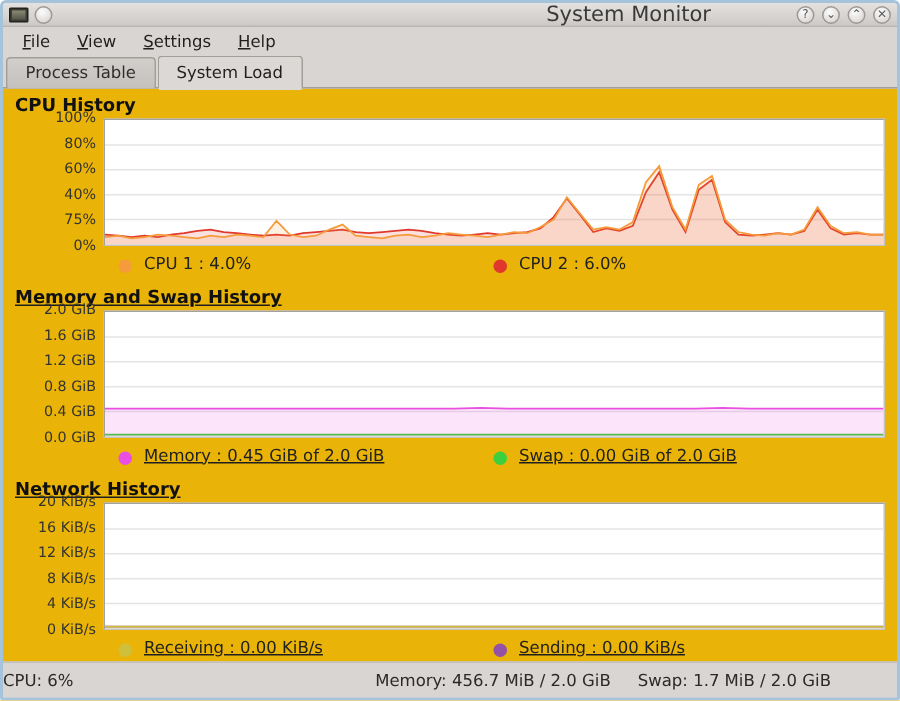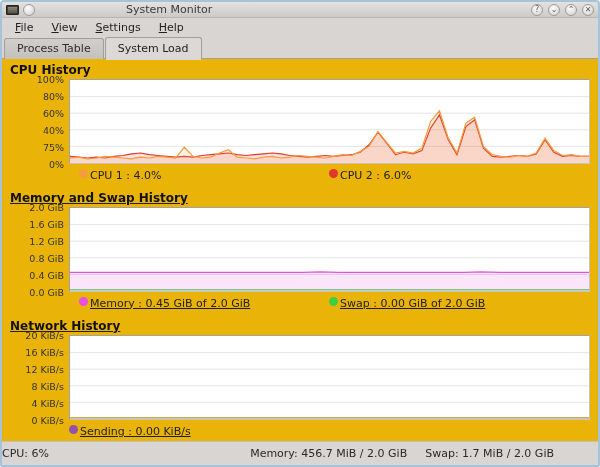--- a/index.html
+++ b/index.html
@@ -23,21 +23,21 @@
   .titlebar .left { display:flex; align-items:center; gap:4px; width:120px; }
   .app-icon { width:13px; height:10px; background:#3e3e36; border:1px solid #23231e; border-radius:1px; display:inline-block; position:relative; }
   .app-icon::after { content:""; position:absolute; inset:1px; background:linear-gradient(#8a8a74,#55554a); }
   .round-btn {
     width:12px; height:12px; border-radius:50%;
     background:radial-gradient(circle at 40% 30%, #fcfcfc, #d2d0ce);
     border:1px solid #9d9996; color:#5a5a5a;
     font-size:8px; line-height:10px; text-align:center;
     display:inline-flex; align-items:center; justify-content:center;
   }
-  .title-text { flex:1; text-align:left; color:#3a3a3a; font-size:11px; }
+  .title-text { flex:1; text-align:right; color:#3a3a3a; font-size:14px; }
   .titlebar .right { display:flex; gap:5px; width:120px; justify-content:flex-end; }
 
   
   .menubar { height:19px; flex:0 0 19px; background:#d9d5d2; display:flex; align-items:center; padding-left:4px; }
   .menu-item { padding:2px 9px; cursor:default; }
   .menu-item::first-letter { text-decoration:underline; }
 
   
   .tabbar { height:22px; flex:0 0 22px; background:#d9d5d2; display:flex; align-items:flex-end; padding-left:2px; position:relative; }
   .tabbar::after { content:""; position:absolute; left:0; right:0; bottom:0; height:1px; background:#a29e9a; }
@@ -55,21 +55,21 @@
   .chart-row { display:flex; }
   .ylabels { width:59px; flex:0 0 59px; position:relative; height:85px; }
   .ylabels span {
     position:absolute; right:5px; transform:translateY(-50%);
     font-size:9.5px; color:#33332f; white-space:nowrap;
   }
   .chart-frame { flex:1; height:85px; border:1px solid #a5a19c; border-bottom-color:#c8c4c0; border-right-color:#c8c4c0; background:#ffffff; }
   .chart-frame svg { width:100%; height:100%; display:block; }
 
   .legend-row { display:flex; margin-left:59px; height:22px; align-items:center; }
-  .legend-item { display:flex; align-items:flex-start; gap:2px; }
+  .legend-item { display:flex; align-items:flex-end; gap:8px; }
   .legend-item.first { width:260px; padding-left:10px; }
   .dot { width:9px; height:9px; border-radius:50%; display:inline-block; background:#888; }
   .legend-text { font-size:11px; color:#22221f; }
 
   .section + .section { margin-top:3px;text-decoration:underline; }
 
   
   .statusbar {
     height:24px; flex:0 0 24px; background:#d9d5d2;
     border-top:1px solid #c2beba;
@@ -202,20 +202,24 @@
               <line x1="0" x2="523" y1="51" y2="51" stroke="#e4e4e4" stroke-width="1"></line>
               <line x1="0" x2="523" y1="68" y2="68" stroke="#e4e4e4" stroke-width="1"></line>
               <polygon points="0,85 0.0,83.7 18.0,83.7 36.1,83.7 54.1,83.7 72.1,83.7 90.2,83.7 108.2,83.7 126.2,83.7 144.3,83.7 162.3,83.7 180.3,83.7 198.4,83.7 216.4,83.7 234.4,83.7 252.5,83.7 270.5,83.7 288.6,83.7 306.6,83.7 324.6,83.7 342.7,83.7 360.7,83.7 378.7,83.7 396.8,83.7 414.8,83.7 432.8,83.7 450.9,83.7 468.9,83.7 486.9,83.7 505.0,83.7 523.0,83.7 523,85" fill="#9351a8" opacity="0.15"></polygon>
               <polyline points="0.0,83.7 18.0,83.7 36.1,83.7 54.1,83.7 72.1,83.7 90.2,83.7 108.2,83.7 126.2,83.7 144.3,83.7 162.3,83.7 180.3,83.7 198.4,83.7 216.4,83.7 234.4,83.7 252.5,83.7 270.5,83.7 288.6,83.7 306.6,83.7 324.6,83.7 342.7,83.7 360.7,83.7 378.7,83.7 396.8,83.7 414.8,83.7 432.8,83.7 450.9,83.7 468.9,83.7 486.9,83.7 505.0,83.7 523.0,83.7" fill="none" stroke="#9351a8" stroke-width="1.2"></polyline>
               <polygon points="0,85 0.0,83.7 18.0,83.7 36.1,83.7 54.1,83.7 72.1,83.7 90.2,83.7 108.2,83.7 126.2,83.7 144.3,83.7 162.3,83.7 180.3,83.7 198.4,83.7 216.4,83.7 234.4,83.7 252.5,83.7 270.5,83.7 288.6,83.7 306.6,83.7 324.6,83.7 342.7,83.7 360.7,83.7 378.7,83.7 396.8,83.7 414.8,83.7 432.8,83.7 450.9,83.7 468.9,83.7 486.9,83.7 505.0,83.7 523.0,83.7 523,85" fill="#cfc03c" opacity="0.15"></polygon>
               <polyline points="0.0,83.7 18.0,83.7 36.1,83.7 54.1,83.7 72.1,83.7 90.2,83.7 108.2,83.7 126.2,83.7 144.3,83.7 162.3,83.7 180.3,83.7 198.4,83.7 216.4,83.7 234.4,83.7 252.5,83.7 270.5,83.7 288.6,83.7 306.6,83.7 324.6,83.7 342.7,83.7 360.7,83.7 378.7,83.7 396.8,83.7 414.8,83.7 432.8,83.7 450.9,83.7 468.9,83.7 486.9,83.7 505.0,83.7 523.0,83.7" fill="none" stroke="#cfc03c" stroke-width="1.2"></polyline>
             </svg>
         </div>
       </div>
       <div class="legend-row">
+        <div class="legend-item first">
+          <span class="dot" style="background: rgb(207, 192, 60);"></span>
+          <span class="legend-text">Receiving : 0.00 KiB/s</span>
+        </div>
         <div class="legend-item">
           <span class="dot" style="background: rgb(147, 81, 168);"></span>
           <span class="legend-text">Sending : 0.00 KiB/s</span>
         </div>
       </div>
     </div>
 
   </div>
 
   <div class="statusbar">

